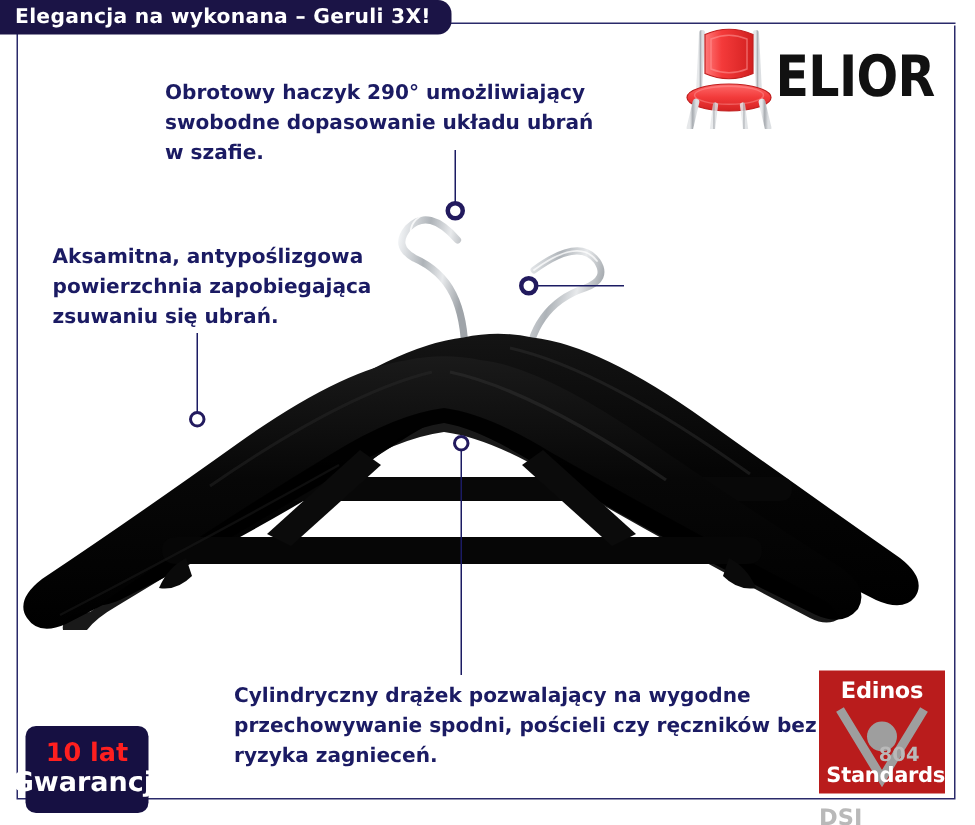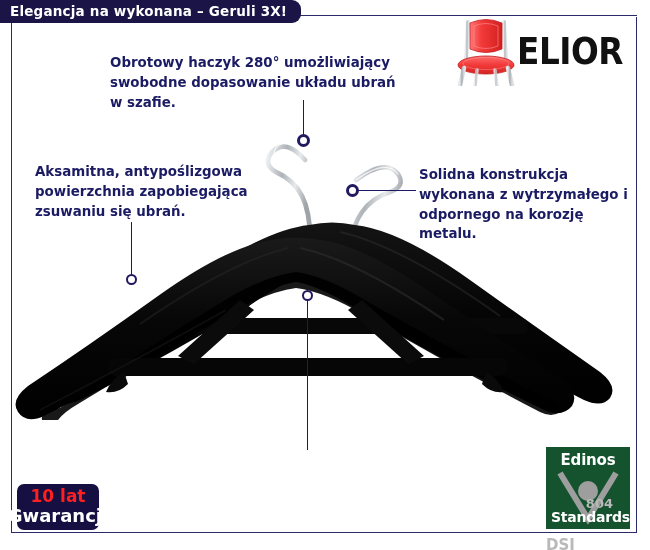--- a/index.html
+++ b/index.html
@@ -149,21 +149,21 @@
     height: 300px;
     z-index: 2;
   }
 
   
   .warranty {
     position: absolute;
     left: 17px;
     top: 484px;
     width: 82px;
-    height: 46px;
+    height: 58px;
     background: #161042;
     border-radius: 7px;
     display: flex;
     flex-direction: column;
     align-items: center;
     justify-content: center;
     z-index: 6;
   }
   .warranty-years {
     color: #ff1f1f;
@@ -178,21 +178,21 @@
     line-height: 1.1;
   }
 
   
   .edinos {
     position: absolute;
     left: 546px;
     top: 447px;
     width: 84px;
     height: 82px;
-    background: #14532d;
+    background: #b91c1c;
     z-index: 6;
   }
   .edinos-top {
     position: absolute;
     left: 0; top: 4px; width: 84px;
     text-align: center;
     color: #ffffff;
     font-size: 15px;
     font-weight: bold;
     letter-spacing: -0.2px;
@@ -267,23 +267,23 @@
 
         <path d="M9 52 L5 69" stroke="url(#metg)" stroke-width="4.5" fill="none" stroke-linecap="round"></path>
         <path d="M53 52 L57 69" stroke="url(#metg)" stroke-width="4.5" fill="none" stroke-linecap="round"></path>
         <path d="M22 54 L20 70" stroke="url(#metg)" stroke-width="3.5" fill="none" stroke-linecap="round" opacity="0.85"></path>
         <path d="M40 54 L42 70" stroke="url(#metg)" stroke-width="3.5" fill="none" stroke-linecap="round" opacity="0.85"></path>
       </svg>
     </div>
     <div class="logo-word">ELIOR</div>
   </div>
 
-  <div class="callout c-top">Obrotowy haczyk 280° umożliwiający swobodne dopasowanie układu ubrań w szafie.</div>
+  <div class="callout c-top">Obrotowy haczyk 290° umożliwiający swobodne dopasowanie układu ubrań w szafie.</div>
   <div class="callout c-left">Aksamitna, antypoślizgowa powierzchnia zapobiegająca zsuwaniu się ubrań.</div>
-  <div class="callout c-right">Solidna konstrukcja wykonana z wytrzymałego i odpornego na korozję metalu.</div>
+  <div class="callout c-bottom">Cylindryczny drążek pozwalający na wygodne przechowywanie spodni, pościeli czy ręczników bez ryzyka zagnieceń.</div>
 
   <div class="lead lead-v" style="left:303px; top:100px; height:40px;"></div>
   <div class="ring" style="left:297px; top:134px;"></div>
 
   <div class="lead lead-v" style="left:131px; top:222px; height:57px;"></div>
   <div class="ring sm" style="left:126px; top:274px;"></div>
 
   <div class="lead lead-h" style="left:358px; top:190px; width:58px;"></div>
   <div class="ring" style="left:346px; top:184px;"></div>
 

